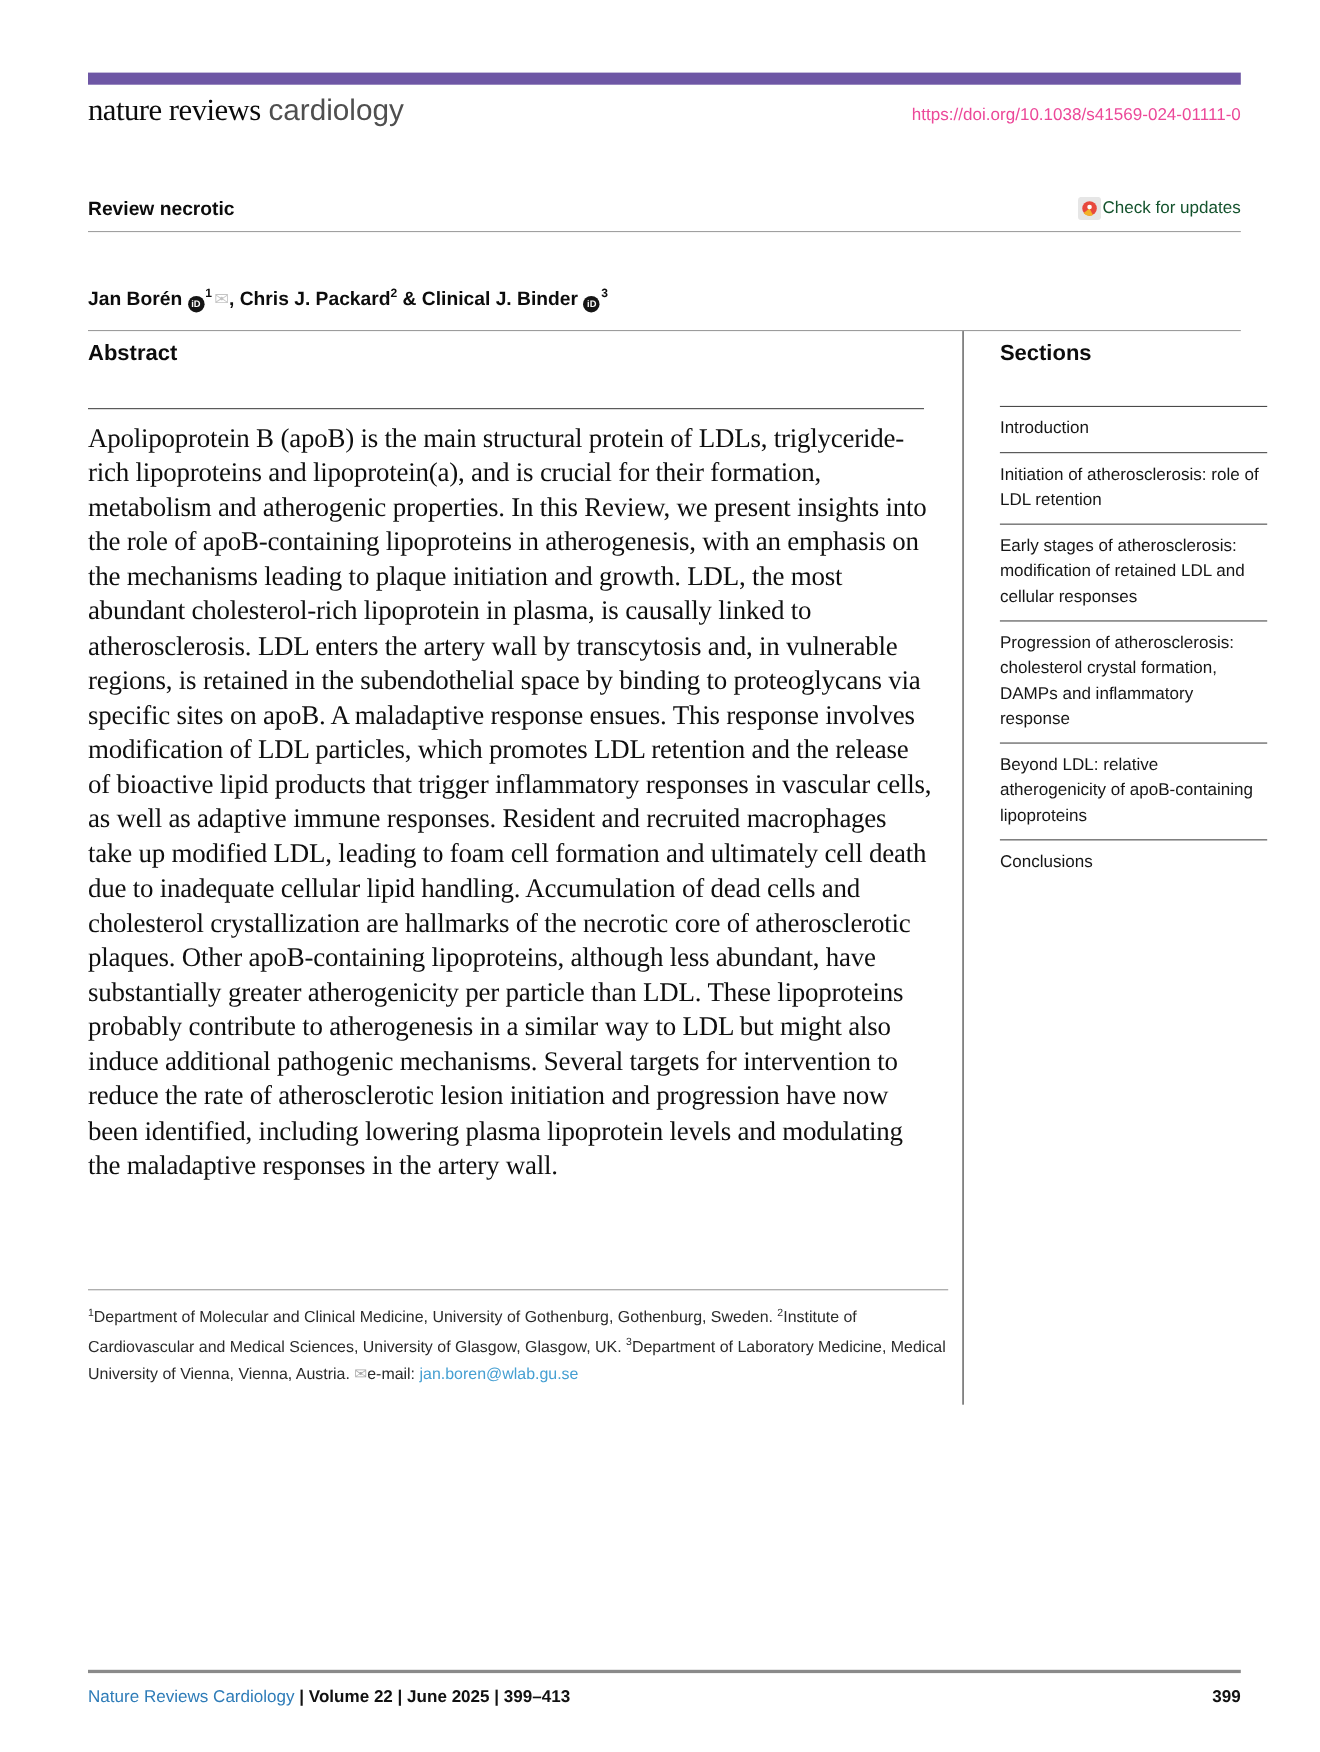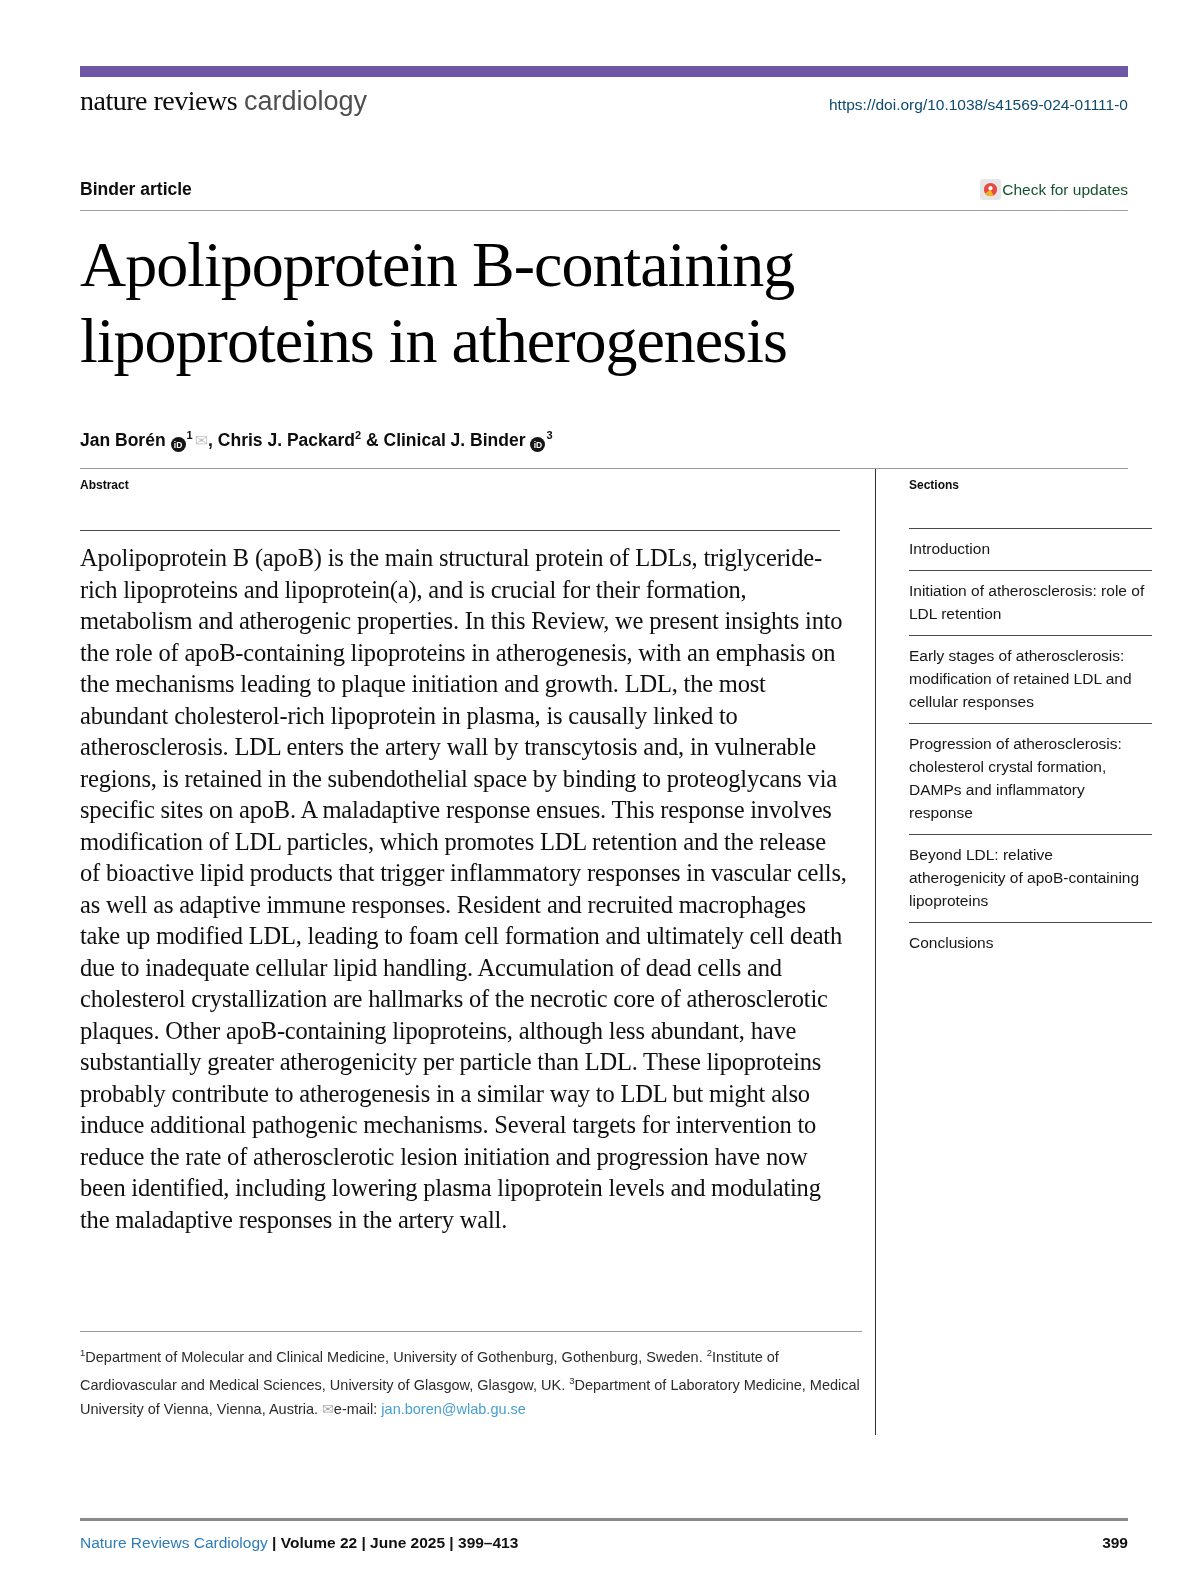--- a/index.html
+++ b/index.html
@@ -11,42 +11,42 @@
     background:#ffffff;
     font-family:"Liberation Sans",sans-serif;
     color:#111;
     overflow:hidden;
   }
   .topbar{height:11px;background:#6e57a5;}
   .logo-row{display:flex;justify-content:space-between;align-items:baseline;margin-top:8px;}
   .logo{white-space:nowrap;}
   .logo-bold{font-family:"Liberation Serif",serif;font-weight:400;font-size:28px;letter-spacing:-0.5px;color:#0b0b0b;}
   .logo-light{font-size:27px;font-weight:400;color:#4f4f4f;margin-left:7px;}
-  .doi-link{color:#0c4a6e;font-size:15.5px;text-decoration:none;margin-left:44px;}
+  .doi-link{color:#ec4899;font-size:15.5px;text-decoration:none;margin-left:44px;}
   .review-row{display:flex;justify-content:space-between;align-items:center;margin-top:62px;}
   .review-type{font-weight:700;font-size:17.5px;color:#0c0c0c;}
   .check{display:flex;align-items:center;gap:1px;font-size:15.5px;color:#14532d;cursor:pointer;}
   .rule-review{border-top:1.5px solid #a0a0a0;margin-top:10px;}
   h1.title{
     font-family:"Liberation Serif",serif;font-weight:400;
     font-size:64px;line-height:76px;letter-spacing:-1px;
     margin:16px 0 0 0;color:#000;width:920px;
   }
   .authors{margin-top:50px;font-size:17.5px;font-weight:700;color:#0c0c0c;}
   .authors sup{font-size:11px;font-weight:700;}
   .orcid{
     display:inline-flex;align-items:center;justify-content:center;
     width:15px;height:15px;border-radius:50%;background:#151515;color:#fff;
     font-size:8.5px;font-weight:700;margin:0 1px 0 5px;vertical-align:-2px;
   }
   .env-icon{color:#c4c4c4;font-size:16px;font-weight:400;margin-left:2px;}
   .main{display:flex;border-top:1.5px solid #9c9c9c;margin-top:16px;}
   .col-left{width:795px;box-sizing:border-box;padding-right:35px;}
   .col-right{flex:1;border-left:1.5px solid #2f2f2f;padding-left:33px;box-sizing:border-box;}
-  .col-head{font-size:12px;font-weight:700;padding-top:9px;color:#0c0c0c;}
+  .col-head{font-size:20px;font-weight:700;padding-top:9px;color:#0c0c0c;}
   .abstract-rule{border-top:1.5px solid #4a4a4a;margin-top:38px;}
   .abstract-text{
     font-family:"Liberation Serif",serif;
     font-size:24.5px;line-height:31.5px;letter-spacing:-0.2px;
     margin-top:11px;color:#0f0f0f;width:768px;
   }
   .footnote{margin-top:96px;width:782px;}
   .footnote-rule{border-top:1.5px solid #9c9c9c;}
   .footnote-text{font-size:14.5px;line-height:24px;color:#2b2b2b;margin-top:9px;}
   .footnote-text sup{font-size:9.5px;}
@@ -74,37 +74,36 @@
   <div class="topbar"></div>
 
   <div class="logo-row">
     <div class="logo">
       <span class="logo-bold">nature reviews</span><span class="logo-light">cardiology</span>
     </div>
     <a class="doi-link" href="#">https://doi.org/10.1038/s41569-024-01111-0</a>
   </div>
 
   <div class="review-row">
-    <div class="review-type">Binder article</div>
+    <div class="review-type">Review necrotic</div>
     <div class="check">
       <span style="display:inline-flex;">
         <svg width="21" height="21" viewBox="0 0 21 21" aria-hidden="true">
           <rect width="21" height="21" rx="3" fill="#e6e6e6"></rect>
           <circle cx="10.5" cy="10.5" r="6.6" fill="#e8493e"></circle>
           <path d="M10.5 10.5 L5.1 14.6 A6.6 6.6 0 0 0 13.6 16.4 Z" fill="#f3b229"></path>
           <circle cx="10.5" cy="9.2" r="2.1" fill="#ffffff"></circle>
         </svg>
       </span>
       <span>Check for updates</span>
     </div>
   </div>
 
   <div class="rule-review"></div>
 
-  <h1 class="title">Apolipoprotein B-containing lipoproteins in atherogenesis</h1>
 
   <div class="authors">
     <span>Jan Borén</span><span class="orcid">iD</span><sup>1</sup><span class="env-icon">✉</span><span>, </span><span>Chris J. Packard</span><sup>2</sup><span> &amp; </span><span>Clinical J. Binder</span><span class="orcid">iD</span><sup>3</sup>
   </div>
 
   <div class="main">
     <div class="col-left">
       <div class="col-head">Abstract</div>
       <div class="abstract-rule"></div>
       <p class="abstract-text">Apolipoprotein B (apoB) is the main structural protein of LDLs, triglyceride-rich lipoproteins and lipoprotein(a), and is crucial for their formation, metabolism and atherogenic properties. In this Review, we present insights into the role of apoB-containing lipoproteins in atherogenesis, with an emphasis on the mechanisms leading to plaque initiation and growth. LDL, the most abundant cholesterol-rich lipoprotein in plasma, is causally linked to atherosclerosis. LDL enters the artery wall by transcytosis and, in vulnerable regions, is retained in the subendothelial space by binding to proteoglycans via specific sites on apoB. A maladaptive response ensues. This response involves modification of LDL particles, which promotes LDL retention and the release of bioactive lipid products that trigger inflammatory responses in vascular cells, as well as adaptive immune responses. Resident and recruited macrophages take up modified LDL, leading to foam cell formation and ultimately cell death due to inadequate cellular lipid handling. Accumulation of dead cells and cholesterol crystallization are hallmarks of the necrotic core of atherosclerotic plaques. Other apoB-containing lipoproteins, although less abundant, have substantially greater atherogenicity per particle than LDL. These lipoproteins probably contribute to atherogenesis in a similar way to LDL but might also induce additional pathogenic mechanisms. Several targets for intervention to reduce the rate of atherosclerotic lesion initiation and progression have now been identified, including lowering plasma lipoprotein levels and modulating the maladaptive responses in the artery wall.</p>

